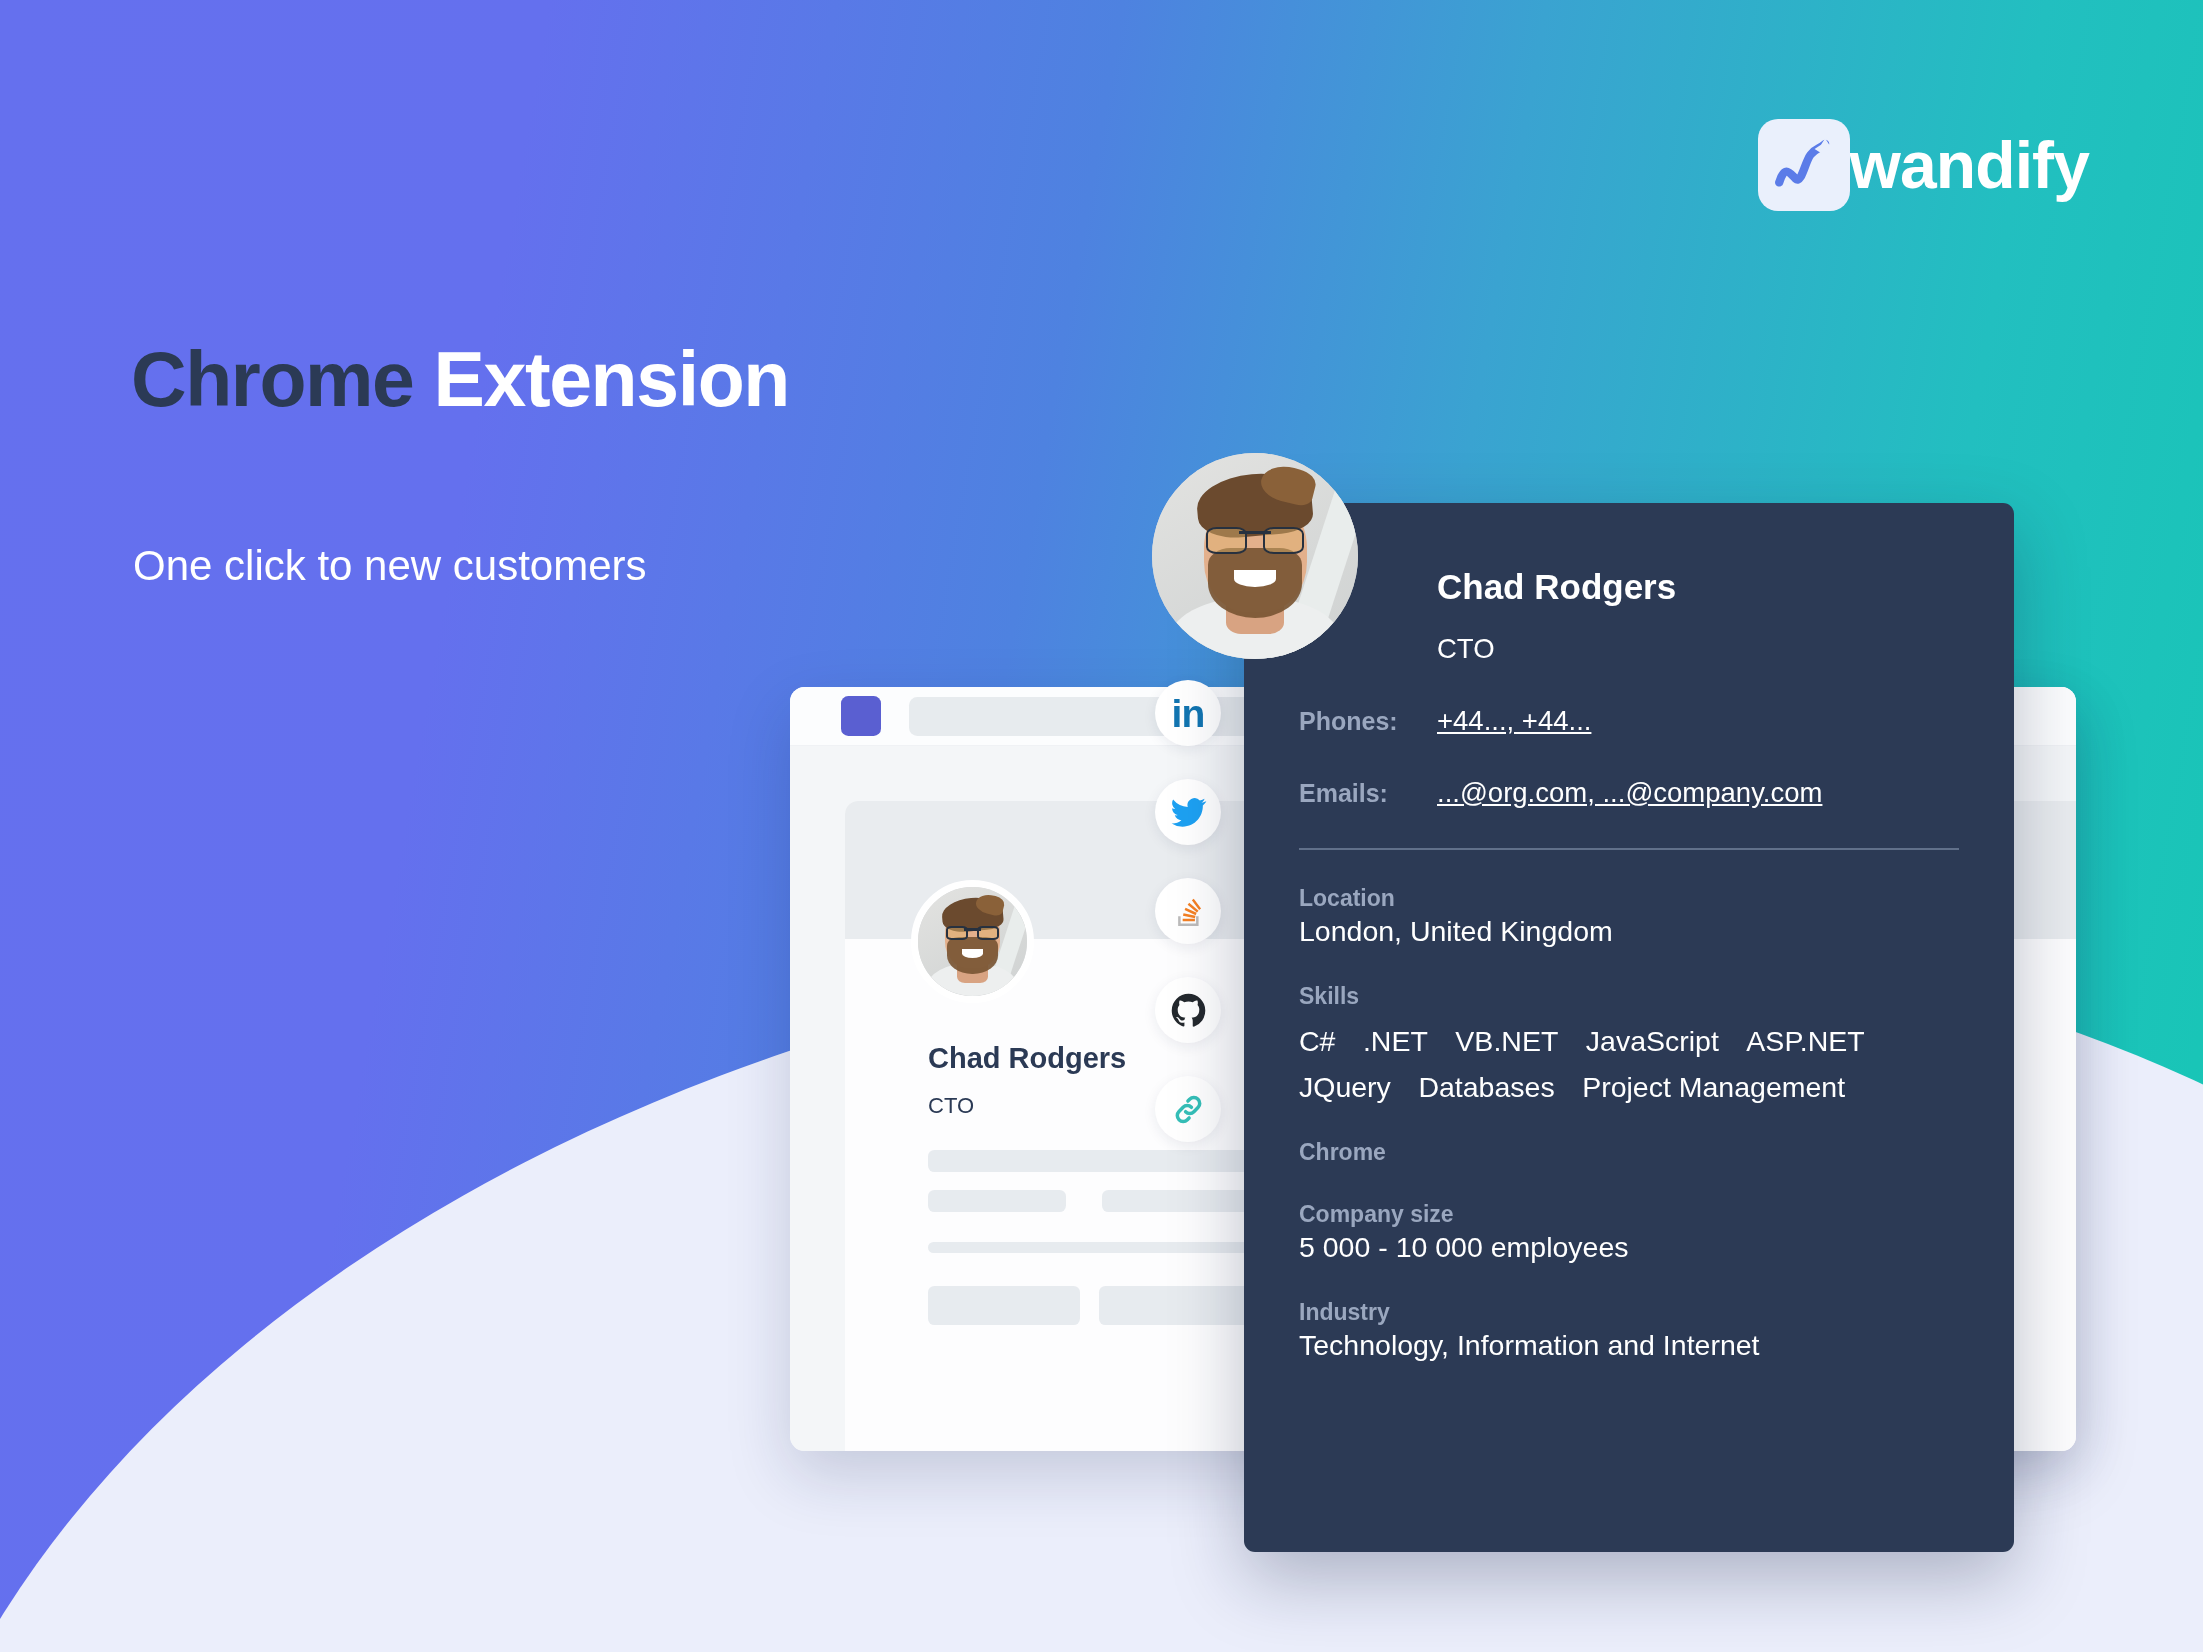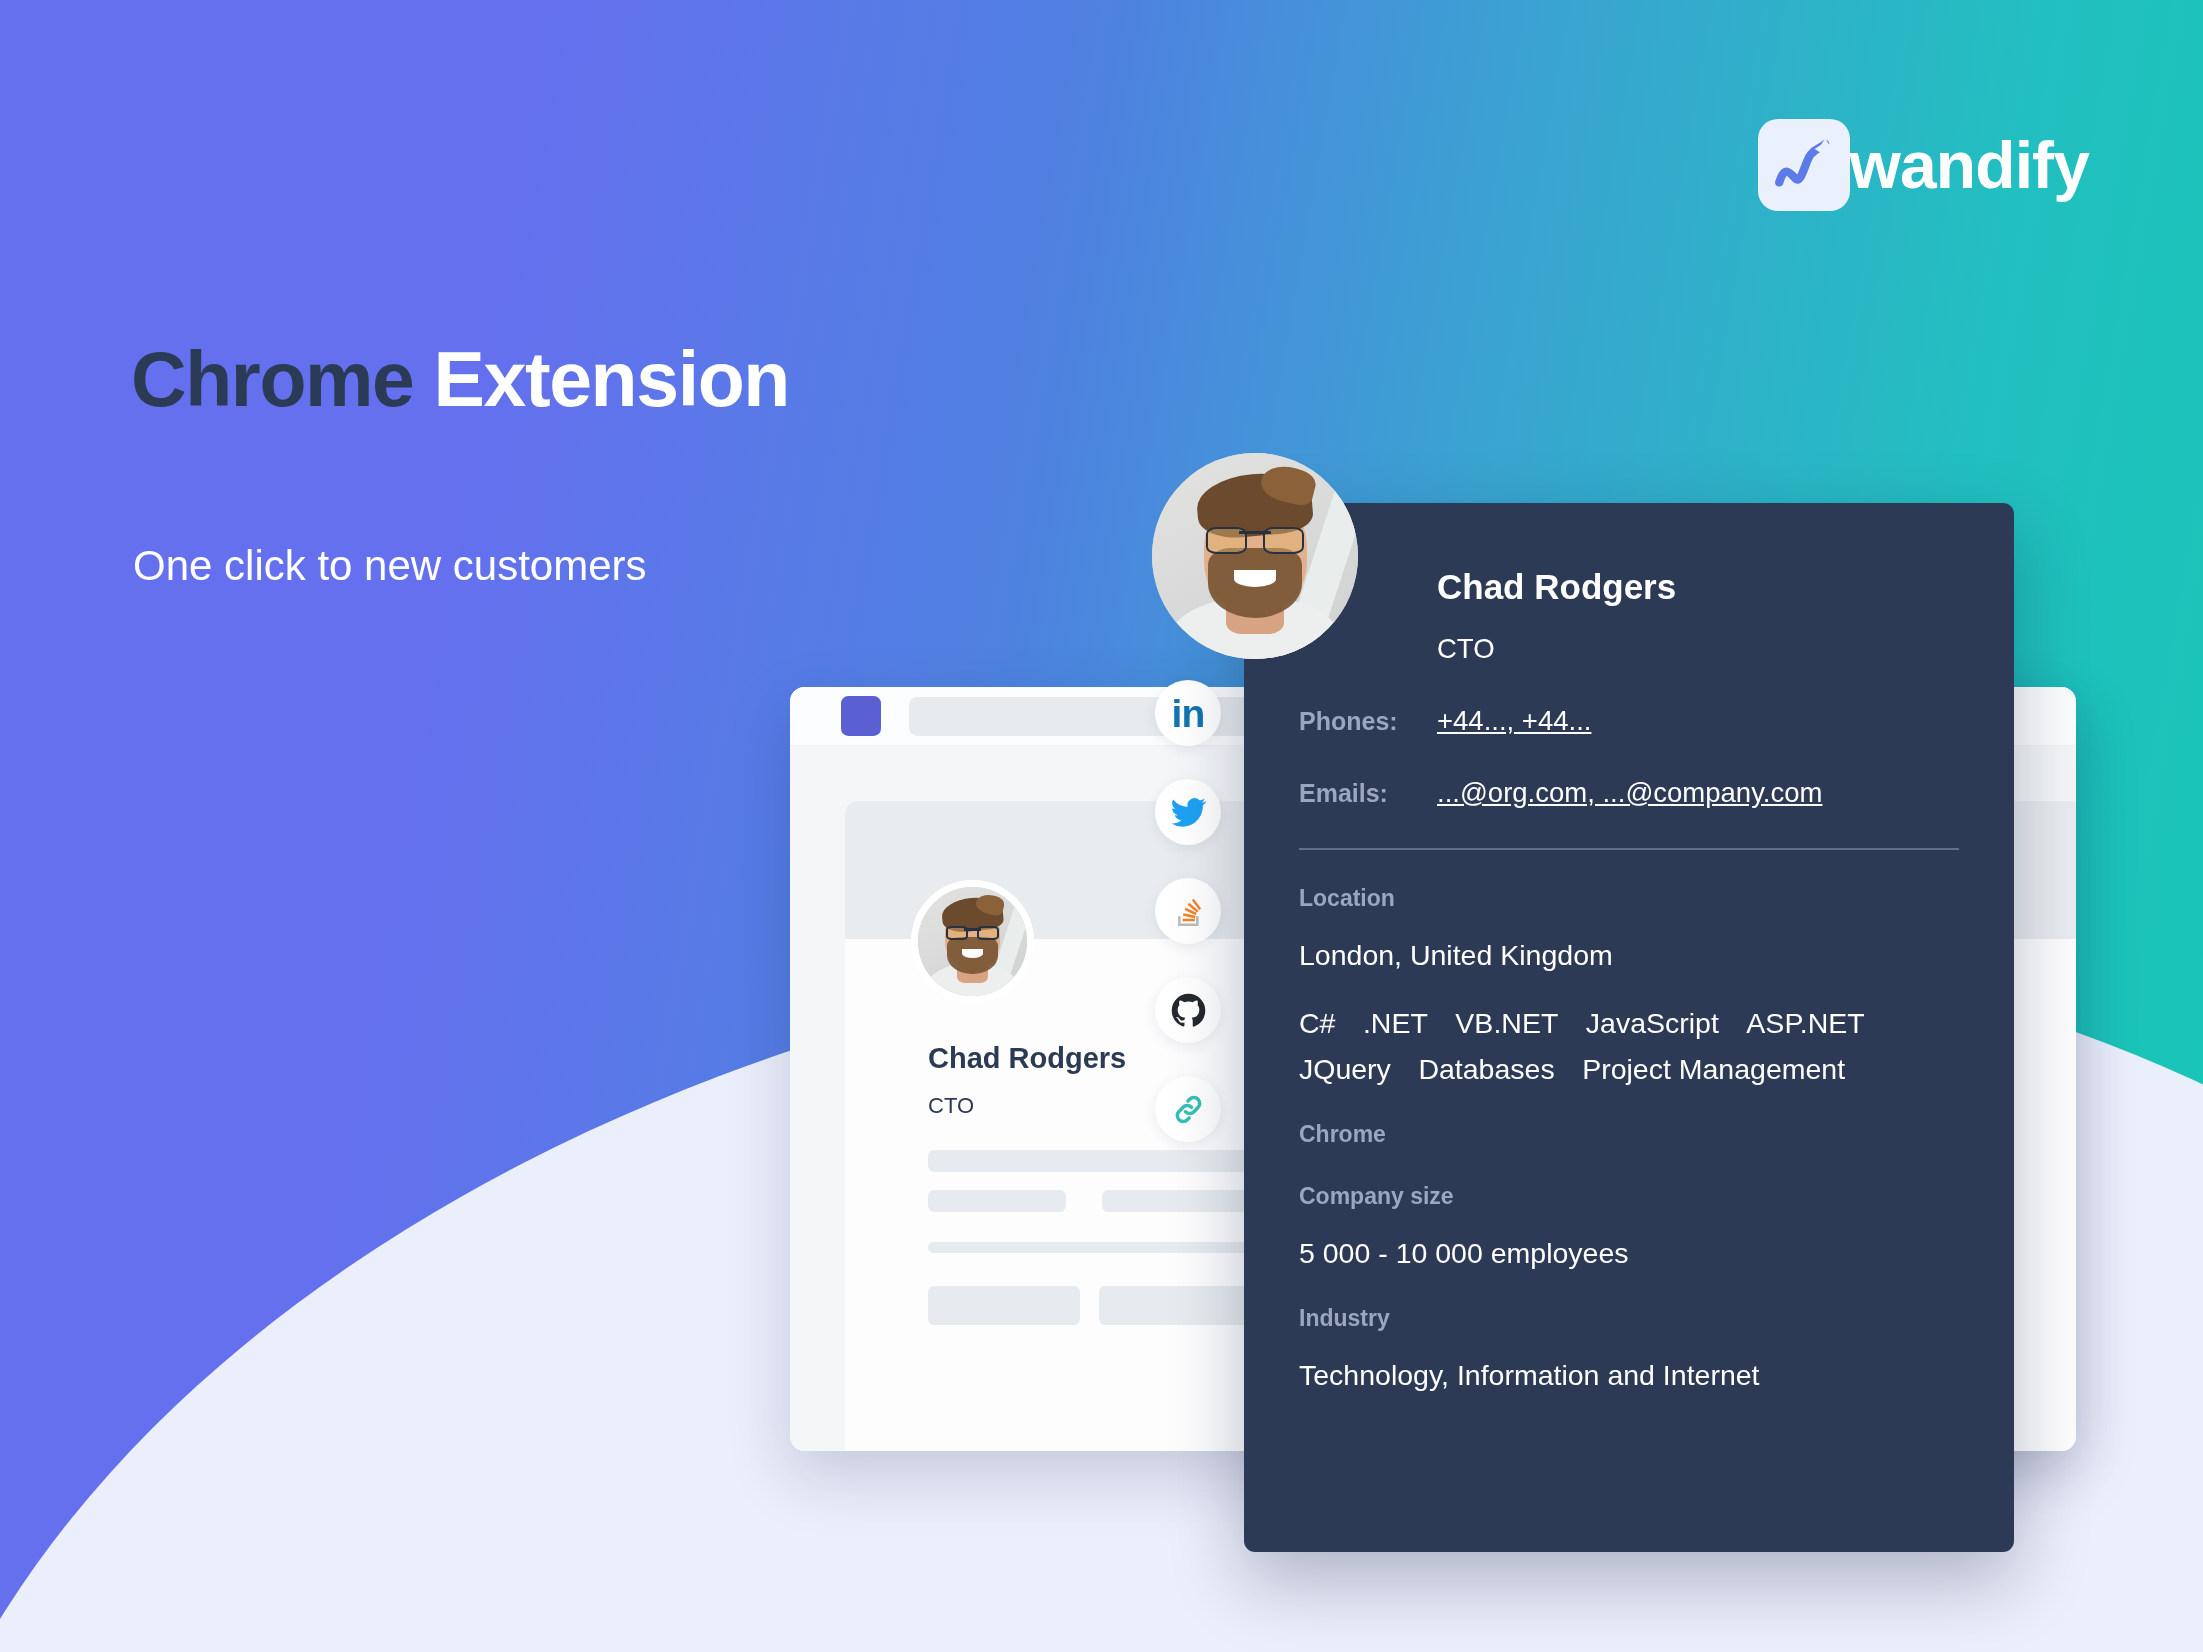--- a/index.html
+++ b/index.html
@@ -148,21 +148,21 @@
   }
   .dc-name{ color:#FFFFFF; font-size:35px; font-weight:700; margin-top:13px; }
   .dc-role{ color:#FFFFFF; font-size:27.5px; font-weight:400; margin-top:26px; }
   .kv{ display:flex; align-items:baseline; margin-top:40px; }
   .kv-k{ color:#9AA7BF; font-size:25px; font-weight:700; width:138px; flex:0 0 138px; }
   .kv-v{ color:#FFFFFF; font-size:27.5px; font-weight:400;text-decoration:underline; }
   .divider{ height:1.8px; background:#8E9CB6; opacity:.55; margin:39px 0 0 0; }
 
   .sec{ margin-top:35px; }
   .sec-label{ color:#9AA7BF; font-size:23px; font-weight:700; }
-  .sec-val{ color:#FFFFFF; font-size:28.5px; font-weight:400; margin-top:27px; }
+  .sec-val{ color:#FFFFFF; font-size:28.5px; font-weight:400; margin-top:3px; }
   .skills{ display:flex; flex-wrap:wrap; column-gap:27.5px; row-gap:13px; margin-top:15.6px; max-width:661px; }
   .skill{ color:#FFFFFF; font-size:28.5px; font-weight:400; white-space:nowrap; }
 
   
   .avatar-lg{
     position:absolute; left:-92px; top:-50px;
     width:206px; height:206px; border-radius:50%;
     overflow:hidden; background:#D9DBDC; z-index:12;
   }
   
@@ -319,20 +319,21 @@
   </div>
 
   <div class="divider"></div>
 
   <div class="sec">
     <div class="sec-label">Location</div>
     <div class="sec-val">London, United Kingdom</div>
   </div>
 
   <div class="sec">
+    <div class="sec-label">Skills</div>
     <div class="skills">
       <span class="skill">C#</span>
       <span class="skill">.NET</span>
       <span class="skill">VB.NET</span>
       <span class="skill">JavaScript</span>
       <span class="skill">ASP.NET</span>
       <span class="skill">JQuery</span>
       <span class="skill">Databases</span>
       <span class="skill">Project Management</span>
     </div>

